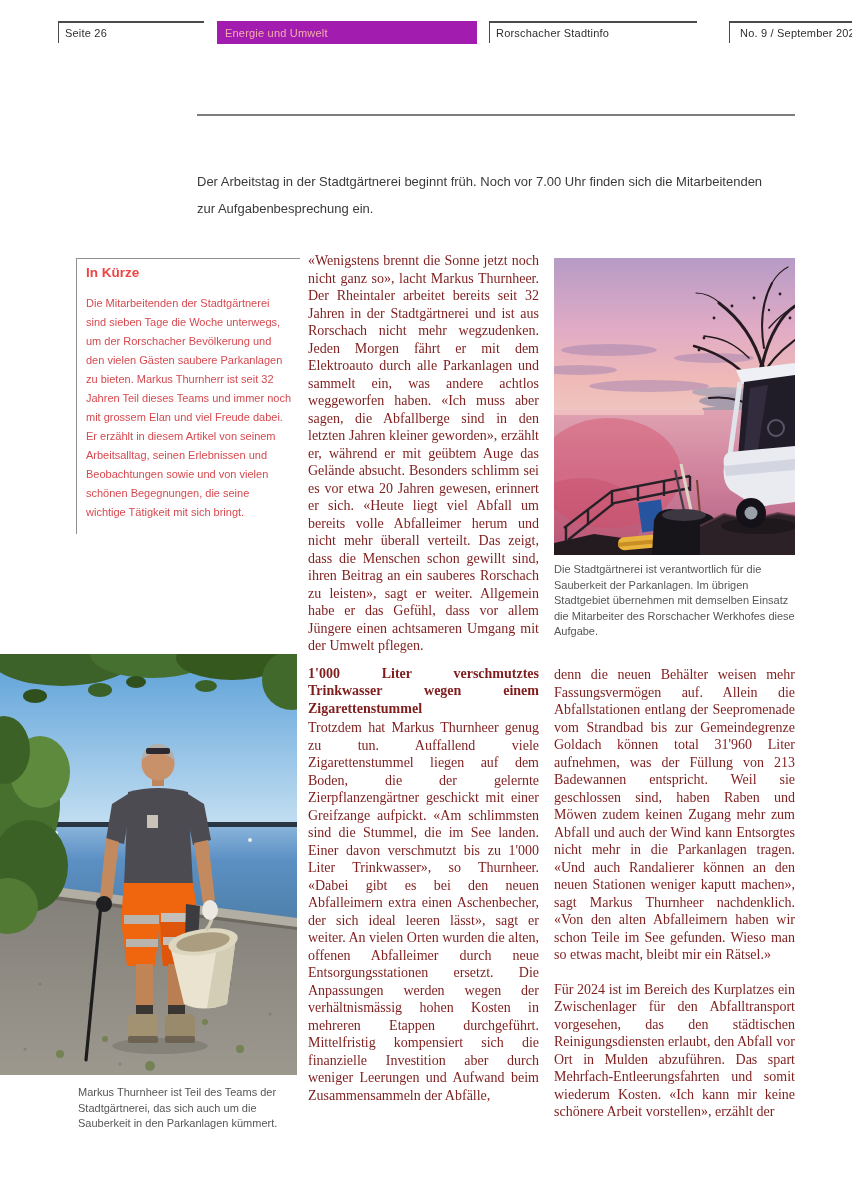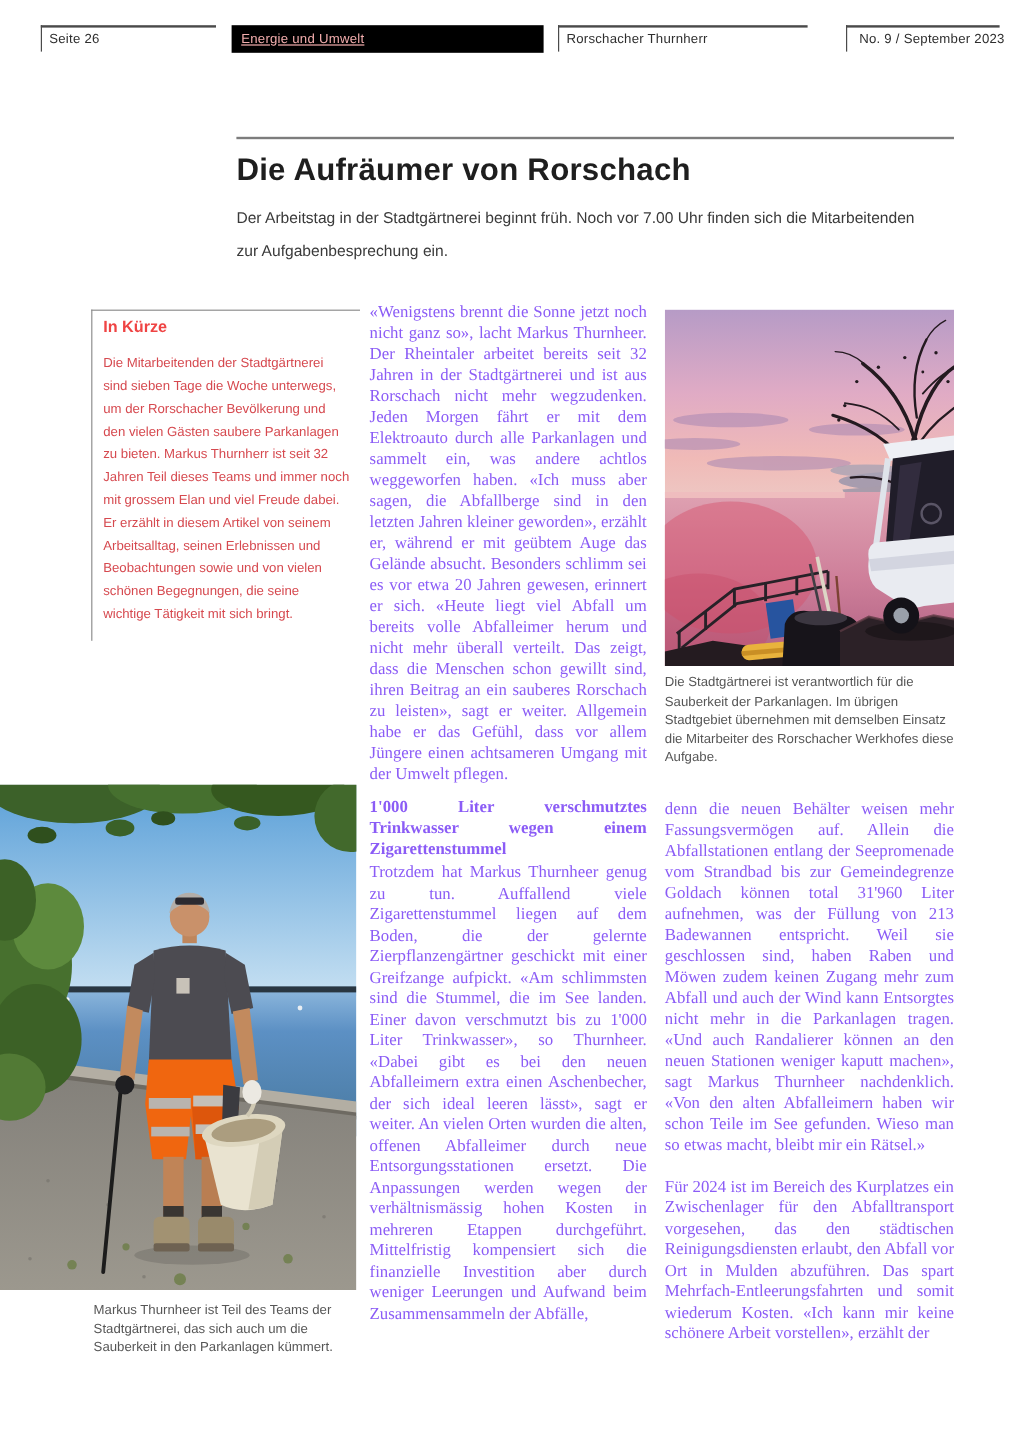--- a/index.html
+++ b/index.html
@@ -6,25 +6,25 @@
   html,body{margin:0;padding:0;background:#fff;}
   #page{
     position:relative;width:852px;height:1200px;background:#ffffff;
     font-family:"Liberation Sans",sans-serif;color:#2b2b2b;overflow:hidden;
   }
   
   .hcell{
     position:absolute;top:21px;height:22px;
     border-top:2px solid #4a4a4a;border-left:1px solid #4a4a4a;
     padding:4px 0 0 6px;box-sizing:border-box;
-    font-size:11px;letter-spacing:.2px;color:#2e2e2e;white-space:nowrap;
+    font-size:11px;letter-spacing:.2px;color:#2e2e2e;white-space:nowrap;margin-left:24px;
   }
   .hcell.red{
-    border:none;background:#000000;color:#f3adad;
-    height:23px;display:flex;align-items:center;padding:0 0 0 8px;text-decoration:underline;
+    border:none;background:#a21caf;color:#f3adad;
+    height:23px;display:flex;align-items:center;padding:0 0 0 8px;
   }
   
   .title-rule{position:absolute;left:197px;top:114px;width:598px;height:2px;background:#7d7d7d;}
   .article-title{
     position:absolute;left:197px;top:126px;width:598px;margin:0;
     font-size:26px;font-weight:700;color:#1e1e1e;letter-spacing:.2px;
   }
   .article-lead{
     position:absolute;left:197px;top:168px;width:572px;margin:0;
     font-size:13px;line-height:27px;color:#3a3a3a;
@@ -43,42 +43,41 @@
   .photo-right{left:554px;top:258px;width:241px;height:297px;}
   
   .caption{
     position:absolute;font-size:11px;line-height:15.5px;color:#565656;margin:0;
   }
   .caption-left{left:78px;top:1085px;width:222px;}
   .caption-right{left:554px;top:562px;width:246px;}
   
   .bodycol{
     position:absolute;font-family:"Liberation Serif",serif;
-    font-size:14px;line-height:17.5px;color:#8b5cf6;
+    font-size:14px;line-height:17.5px;color:#7f1d1d;
   }
   .bodycol p{margin:0;text-align:justify;}
   .col-mid{left:308px;top:252px;width:231px;}
   .col-right{left:554px;top:666px;width:241px;}
   .col-right p + p{margin-top:17px;}
   .subhead{
     margin:10px 0 2px 0 !important;font-weight:700;text-align:center;
   }
 </style>
 </head>
 <body>
 
 <div id="page">
 
   <div class="hcell" style="left:34px;width:146px;">Seite 26</div>
   <div class="hcell red" style="left:193px;width:260px;">Energie und Umwelt</div>
-  <div class="hcell" style="left:465px;width:208px;">Rorschacher Thurnherr</div>
+  <div class="hcell" style="left:465px;width:208px;">Rorschacher Stadtinfo</div>
   <div class="hcell" style="left:705px;width:128px;padding-left:10px;">No. 9 / September 2023</div>
 
   <div class="title-rule"></div>
-  <h1 class="article-title">Die Aufräumer von Rorschach</h1>
   <p class="article-lead">Der Arbeitstag in der Stadtgärtnerei beginnt früh. Noch vor 7.00 Uhr finden sich die Mitarbeitenden zur Aufgabenbesprechung ein.</p>
 
   <aside class="inkuerze">
     <h2>In Kürze</h2>
     <p>Die Mitarbeitenden der Stadtgärtnerei sind sieben Tage die Woche unterwegs, um der Rorschacher Bevölkerung und den vielen Gästen saubere Parkanlagen zu bieten. Markus Thurnherr ist seit 32 Jahren Teil dieses Teams und immer noch mit grossem Elan und viel Freude dabei. Er erzählt in diesem Artikel von seinem Arbeitsalltag, seinen Erlebnissen und Beobachtungen sowie und von vielen schönen Begegnungen, die seine wichtige Tätigkeit mit sich bringt.</p>
   </aside>
 
   <figure class="photo photo-left" style="margin:0">
     <svg viewBox="0 0 297 421" width="297" height="421" preserveAspectRatio="none">
       <defs>

